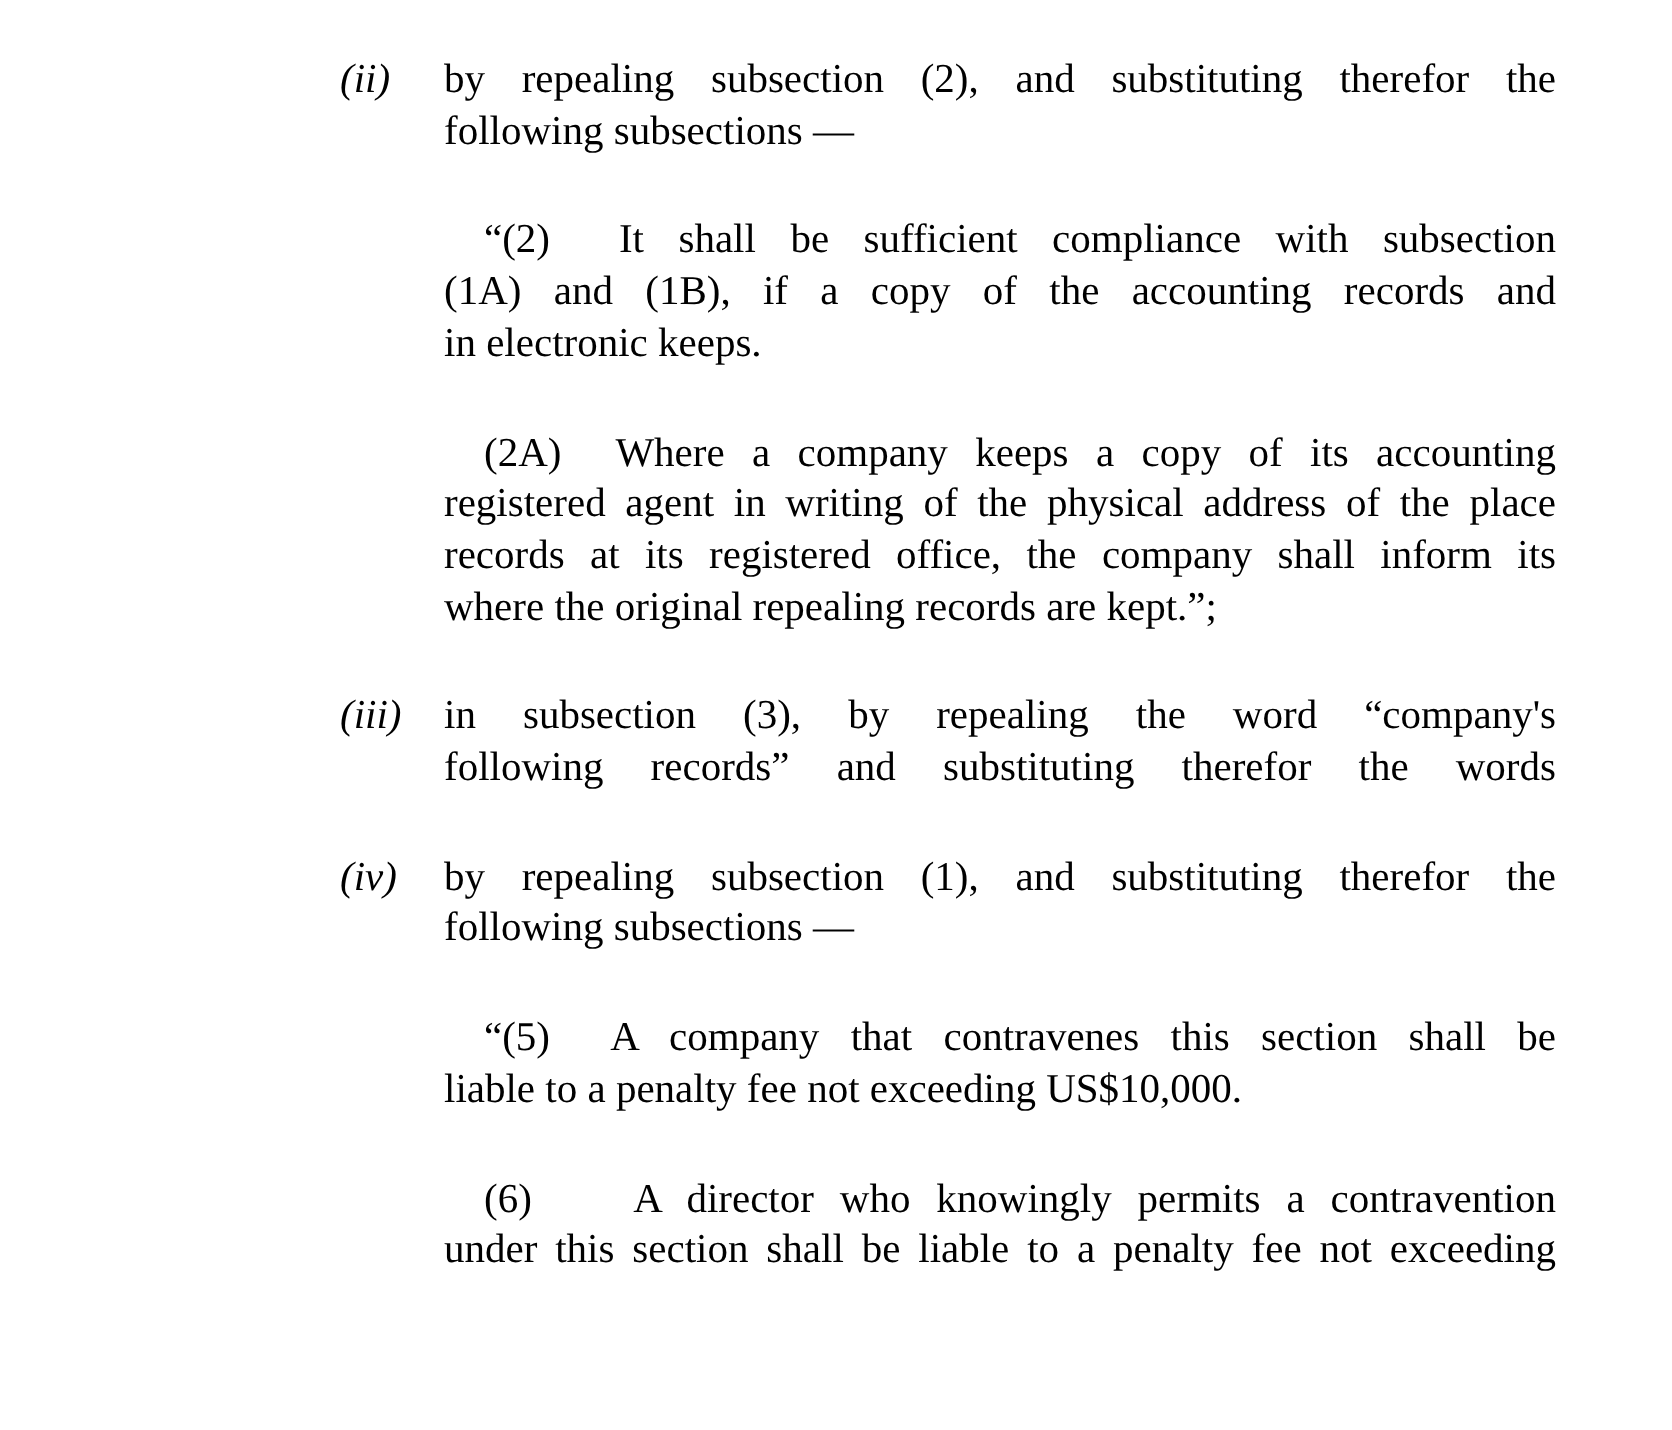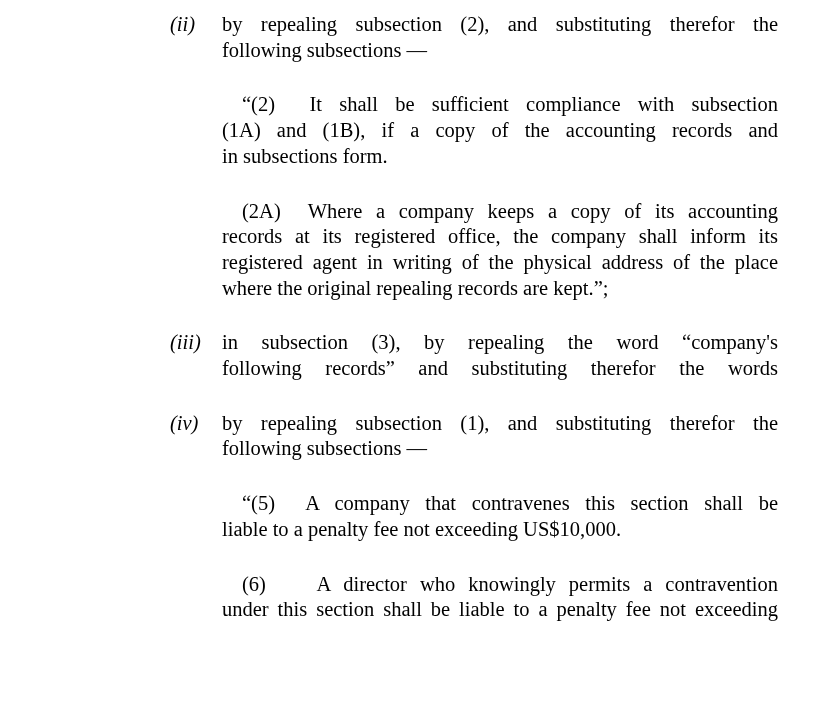--- a/index.html
+++ b/index.html
@@ -10,21 +10,21 @@
   .page {
     position: relative;
     width: 836px;
     height: 715px;
     background: #ffffff;
     color: #000000;
     font-family: "Liberation Serif", serif;
     font-size: 20.5px;
     overflow: hidden;
     box-sizing: border-box;
-    padding: 12px 58px 0 170px;
+    padding: 28px 58px 0 170px;
   }
   .doc {
     width: 608px; 
   }
   .item {
     display: grid;
     grid-template-columns: 52px 556px;
     align-items: start;
   }
   .marker {
@@ -56,26 +56,26 @@
       <div class="item">
         <div class="marker">(ii)</div>
         <div class="content">
           <div class="para">
             <div class="line">by repealing subsection (2), and substituting therefor the</div>
             <div class="line last">following subsections —</div>
           </div>
           <div class="para quoted">
             <div class="line">“(2)&nbsp; It shall be sufficient compliance with subsection</div>
             <div class="line">(1A) and (1B), if a copy of the accounting records and</div>
-            <div class="line last">in subsections form.</div>
+            <div class="line last">in electronic keeps.</div>
           </div>
           <div class="para quoted">
             <div class="line">(2A)&nbsp; Where a company keeps a copy of its accounting</div>
+            <div class="line">registered agent in writing of the physical address of the place</div>
             <div class="line">records at its registered office, the company shall inform its</div>
-            <div class="line">registered agent in writing of the physical address of the place</div>
             <div class="line last">where the original repealing records are kept.”;</div>
           </div>
         </div>
       </div>
       <div class="item">
         <div class="marker">(iii)</div>
         <div class="content">
           <div class="para">
             <div class="line">in subsection (3), by repealing the word “company's</div>
             <div class="line">following records” and substituting therefor the words</div>

